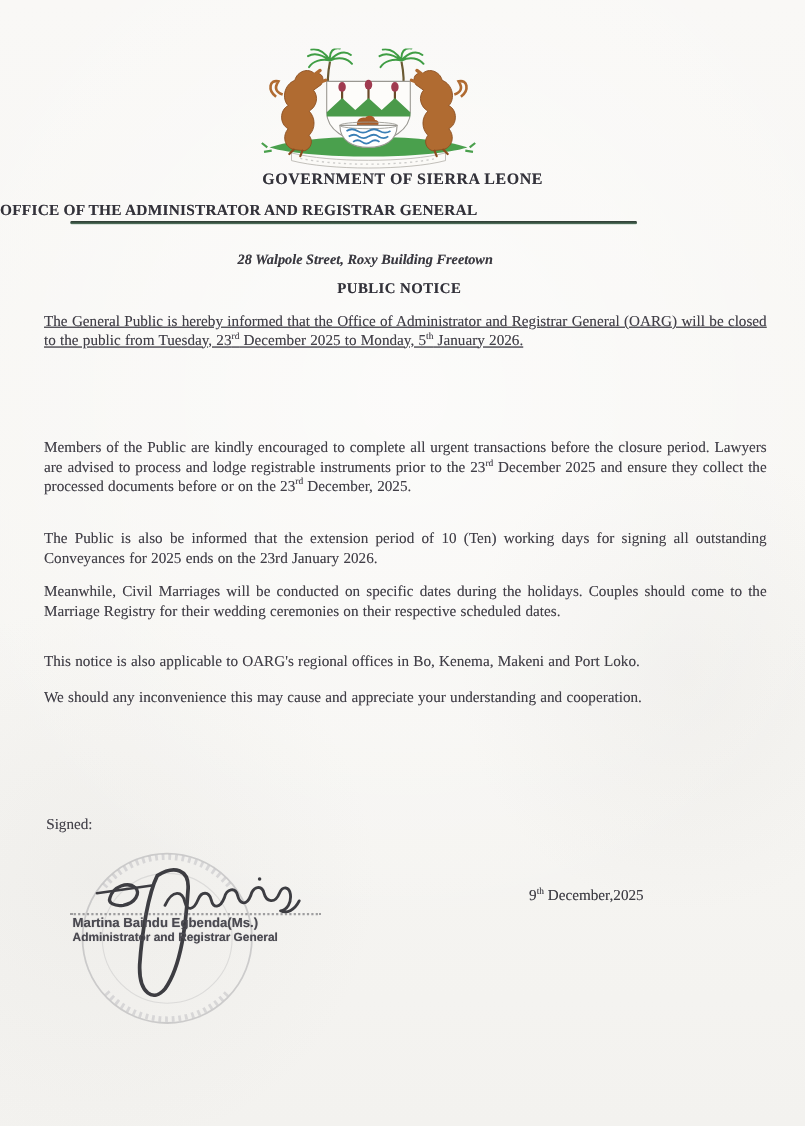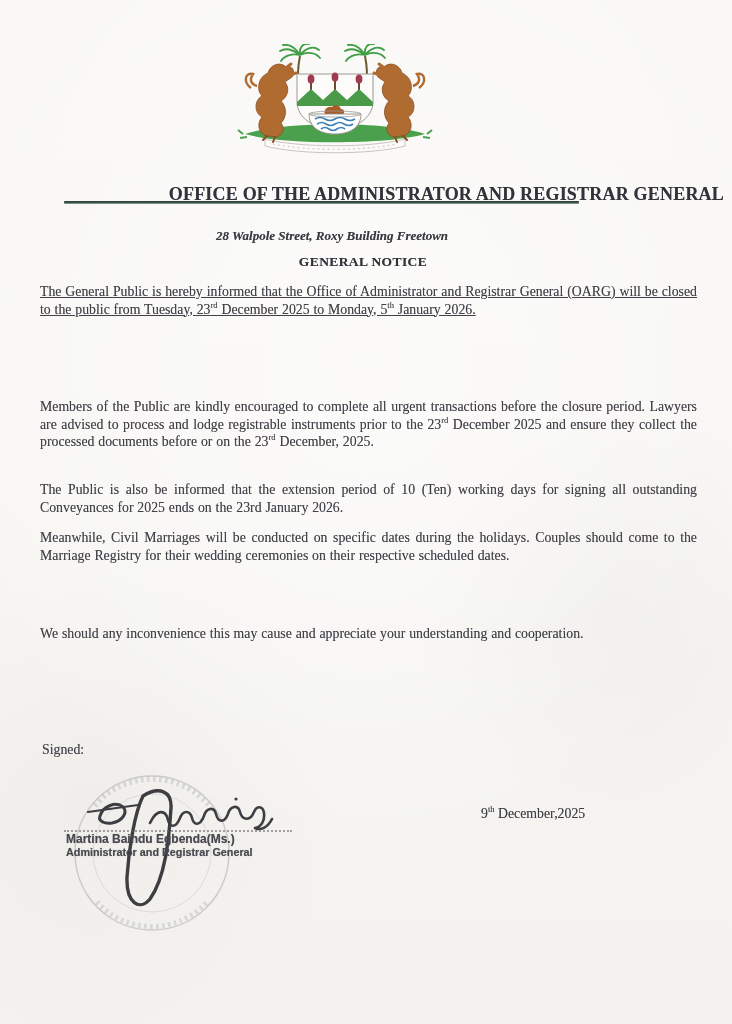--- a/index.html
+++ b/index.html
@@ -16,21 +16,21 @@
     font-family:"Liberation Serif","DejaVu Serif",serif;
     color:#3e3d44;
   }
   .abs{position:absolute;}
   .heading{
     font-weight:bold;color:#33323a;
     text-shadow:0 0 .6px rgba(55,55,65,.5);
     white-space:nowrap;
   }
   .gov{top:155px;left:0;width:732px;text-align:center;font-size:14.5px;letter-spacing:.5px;}
-  .office{top:184px;left:0;width:724px;text-align:right;font-size:18px;letter-spacing:.2px;}
+  .office{top:184px;left:0;width:724px;text-align:left;font-size:14px;letter-spacing:.2px;}
   .office-underline{
     top:201px;left:64px;width:515px;height:3px;
     background:linear-gradient(180deg,#2e3b33 0%,#41604d 70%,rgba(95,140,110,.4) 100%);
     border-radius:1px;
   }
   .address{top:228px;left:0;width:664px;text-align:center;
     font-size:13px;font-weight:bold;font-style:italic;color:#3a3940;
     text-shadow:0 0 .5px rgba(55,55,65,.5);}
   .notice-title{top:254px;left:0;width:726px;text-align:center;
     font-size:13.5px;font-weight:bold;letter-spacing:.4px;color:#33323a;
@@ -117,29 +117,31 @@
     </g>
 
     <g transform="translate(196,0) scale(-1,1)">
       <path d="M14,44 C6,38 8,28 16,30 C12,36 14,40 20,42" fill="none" stroke="#b06b31" stroke-width="2.4"></path>
       <path d="M30,92 C22,90 19,80 25,73 C17,69 17,56 25,52 C19,46 21,33 31,29 C33,21 43,17 49,23 C55,21 59,27 55,33 L48,38 C53,44 51,53 44,57 C50,63 50,73 44,79 C48,84 46,91 40,93 Z" fill="#b06b31" stroke="#8a4d1f" stroke-width="0.8"></path>
       <path d="M46,26 l8,-6 M50,32 l9,-3" stroke="#b06b31" stroke-width="3" stroke-linecap="round"></path>
       <path d="M30,92 l-4,4 M38,93 l-2,5" stroke="#8a4d1f" stroke-width="2" stroke-linecap="round"></path>
     </g>
   </svg>
 
+  <div class="abs heading gov">GOVERNMENT OF SIERRA LEONE</div>
   <div class="abs heading office">OFFICE OF THE ADMINISTRATOR AND REGISTRAR GENERAL</div>
   <div class="abs office-underline"></div>
   <div class="abs address">28 Walpole Street, Roxy Building Freetown</div>
-  <div class="abs notice-title">GENERAL NOTICE</div>
+  <div class="abs notice-title">PUBLIC NOTICE</div>
 
   <div class="abs para p1">The General Public is hereby informed that the Office of Administrator and Registrar General (OARG) will be closed to the public from Tuesday, 23<sup>rd</sup> December 2025 to Monday, 5<sup>th</sup> January 2026.</div>
   <div class="abs para p3">Members of the Public are kindly encouraged to complete all urgent transactions before the closure period. Lawyers are advised to process and lodge registrable instruments prior to the 23<sup>rd</sup> December 2025 and ensure they collect the processed documents before or on the 23<sup>rd</sup> December, 2025.</div>
   <div class="abs para p4">The Public is also be informed that the extension period of 10 (Ten) working days for signing all outstanding Conveyances for 2025 ends on the 23rd January 2026.</div>
   <div class="abs para p5">Meanwhile, Civil Marriages will be conducted on specific dates during the holidays. Couples should come to the Marriage Registry for their wedding ceremonies on their respective scheduled dates.</div>
+  <div class="abs para p6">This notice is also applicable to OARG's regional offices in Bo, Kenema, Makeni and Port Loko.</div>
   <div class="abs para p7">We should any inconvenience this may cause and appreciate your understanding and cooperation.</div>
 
   <div class="abs signed">Signed:</div>
 
   <svg class="abs sig-layer" width="732" height="1024" viewBox="0 0 732 1024">
 
     <g>
       <circle cx="152" cy="853" r="77" fill="none" stroke="rgba(135,135,140,.36)" stroke-width="1.6"></circle>
       <circle cx="152" cy="853" r="59" fill="none" stroke="rgba(135,135,140,.20)" stroke-width="1"></circle>
       <path d="M95,806 A74,74 0 0 1 209,806" fill="none" stroke="rgba(125,125,135,.22)" stroke-width="5" stroke-dasharray="2.5 3.5"></path>

